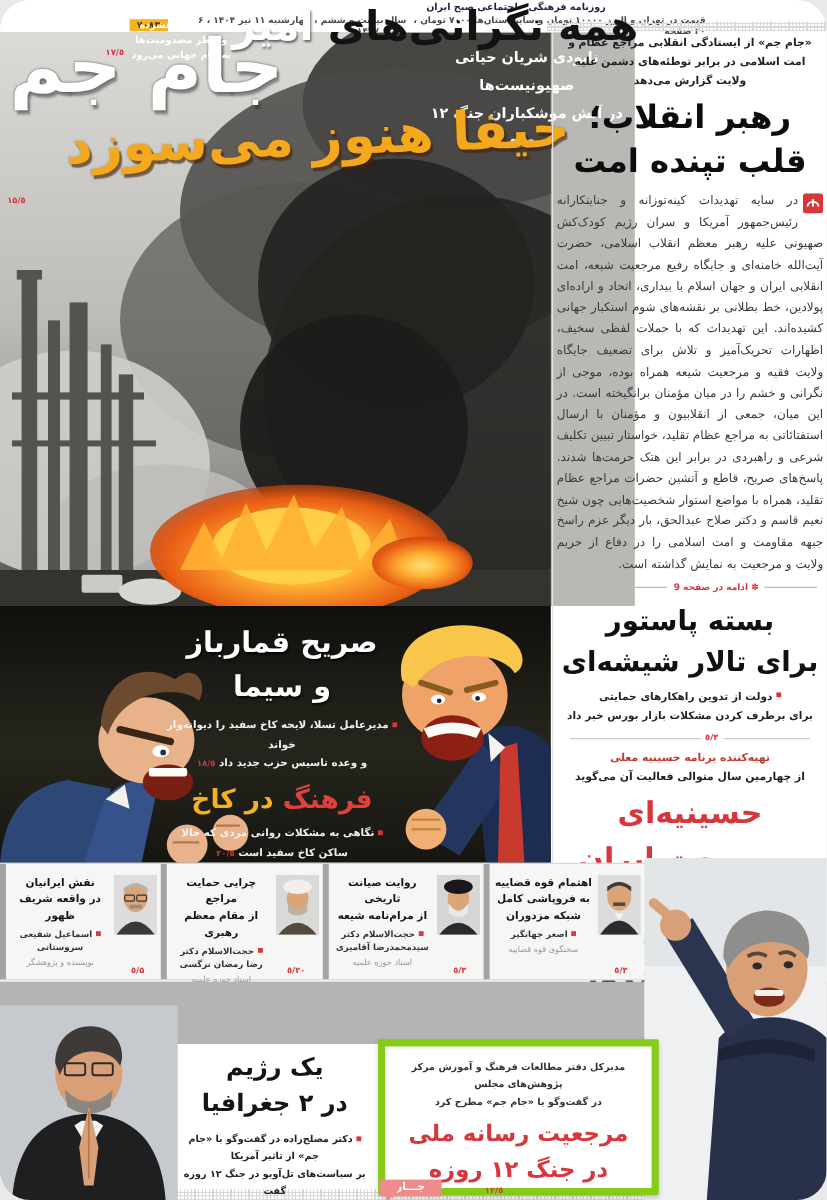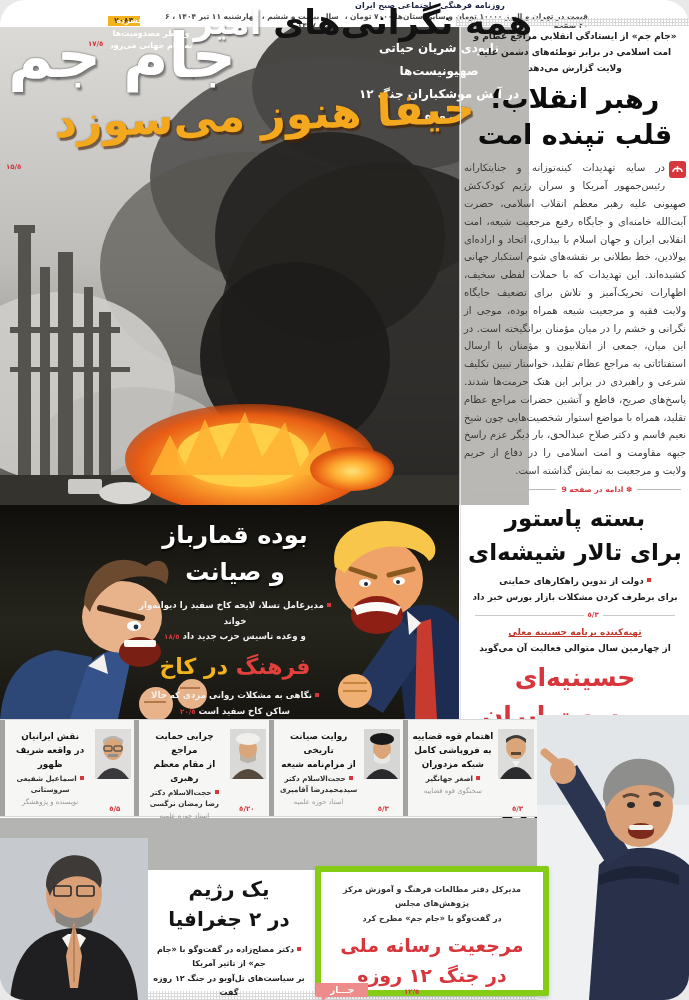--- a/index.html
+++ b/index.html
@@ -47,21 +47,21 @@
              padding:6px 3px 0 3px;}
   .emblem{float:right;margin:2px 0 2px 4px;}
   .cont-line{display:flex;align-items:center;gap:5px;margin:5px 8px 2px 8px;}
   .cont-line .ln{flex:1;height:1px;background:#bbb;}
   .cont-text{font-size:7.5px;font-weight:bold;color:#d7373c;}
   .h-black{font-size:23px;font-weight:bold;color:#101010;line-height:1.5;margin-top:7px;}
   .h-red{font-size:25px;font-weight:bold;color:#d7373c;line-height:1.5;margin-top:4px;}
   .sub{font-size:8.8px;font-weight:bold;color:#222;line-height:1.8;margin-top:4px;}
   .sep{display:flex;align-items:center;gap:4px;margin:6px 14px 2px 14px;}
   .sep .ln{height:1px;background:#c9c9c9;} .sep .l1{flex:2;} .sep .l2{flex:3;}
-  .kick2-red{font-size:9px;font-weight:bold;color:#c0392b;line-height:1.8;margin-top:5px;text-decoration:underline;}
+  .kick2-red{font-size:9px;font-weight:bold;color:#c0392b;line-height:1.8;margin-top:5px;}
   .kick2-dark{font-size:9px;font-weight:bold;color:#222;line-height:1.6;}
   
   .teasers{position:absolute;left:0;top:719px;width:537px;height:96px;background:#f6f6f4;
            border-top:1px solid #d8d8d8;border-bottom:1px solid #d8d8d8;display:flex;}
   .teaser{flex:1;position:relative;padding:9px 3px 3px 3px;display:flex;gap:3px;border-left:5px solid #a3a3a3;}
   .tphoto{width:36px;height:50px;flex:none;}
   .ttext{flex:1;text-align:center;}
   .t-title{font-size:8.8px;font-weight:bold;color:#141414;line-height:1.6;}
   .t-name{font-size:7.2px;font-weight:bold;color:#333;margin-top:3px;line-height:1.5;}
   .t-role{font-size:6.8px;color:#999;margin-top:2px;}
@@ -185,22 +185,22 @@
       <path d="M72,58 L96,66 M110,64 L134,58" stroke="#8a5a20" stroke-width="5" stroke-linecap="round"></path>
       <ellipse cx="86" cy="72" rx="6" ry="4" fill="#fff"></ellipse>
         <ellipse cx="120" cy="70" rx="6" ry="4" fill="#fff"></ellipse>
       <circle cx="87" cy="73" r="2" fill="#223"></circle>
         <circle cx="119" cy="71" r="2" fill="#223"></circle>
       <ellipse cx="98" cy="104" rx="26" ry="19" fill="#8e1f14"></ellipse>
       <path d="M74,96 q24,-10 48,0 l-4,8 q-20,-8 -40,0 Z" fill="#fdfdf8"></path>
     </svg>
     <div class="cartoon-text" dir="rtl">
       <div class="cartoon-h">
-        <div>بوده قمارباز</div>
-        <div>و صیانت</div>
+        <div>صریح قمارباز</div>
+        <div>و سیما</div>
       </div>
       <div class="cartoon-sub">
         <div><span class="bullet"></span><span>مدیرعامل تسلا، لایحه کاخ سفید را دیوانه‌وار خواند</span></div>
         <div><span>و وعده تاسیس حزب جدید داد</span>
              <span class="marker">۱۸/٥</span></div>
       </div>
       <div class="cartoon-h2">
         <span class="red-t">فرهنگ</span>
         <span class="yellow-t">در کاخ</span>
       </div>

